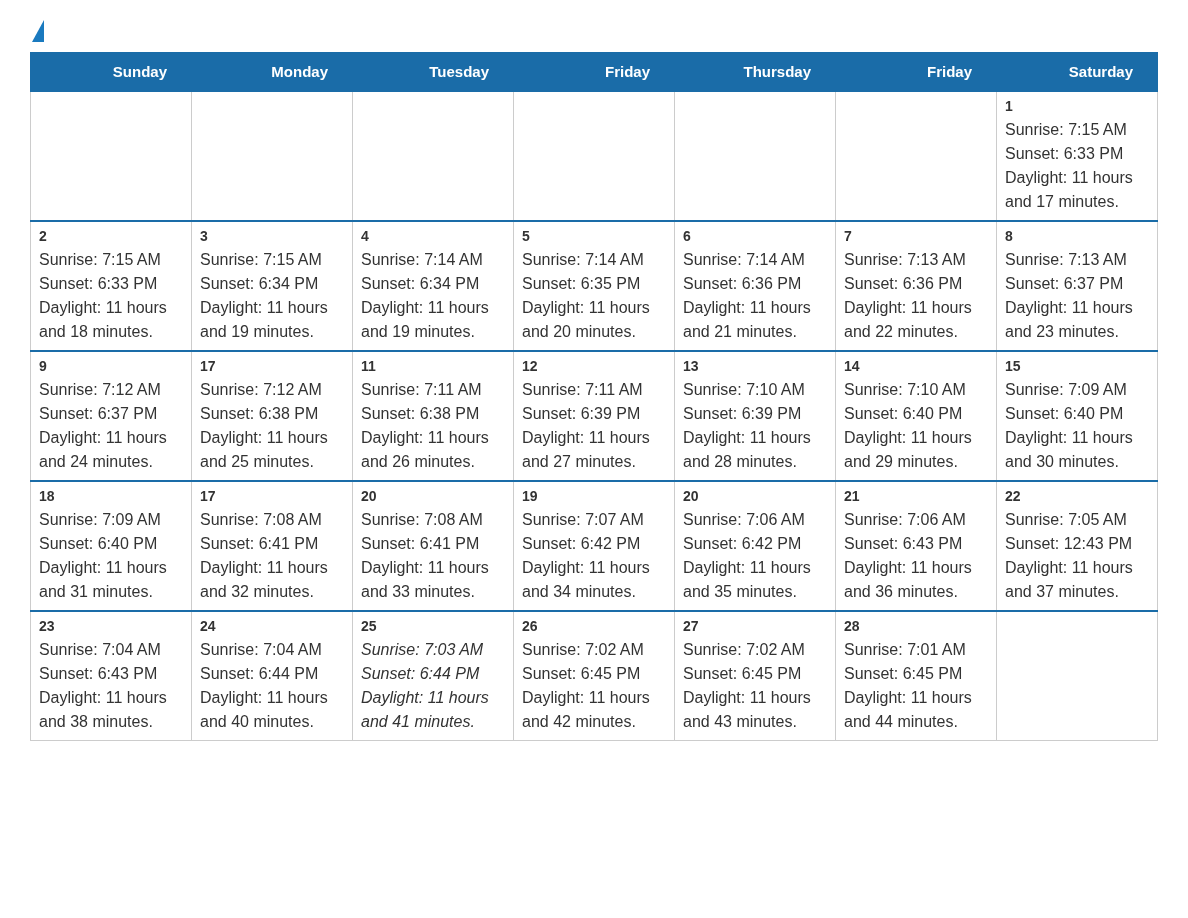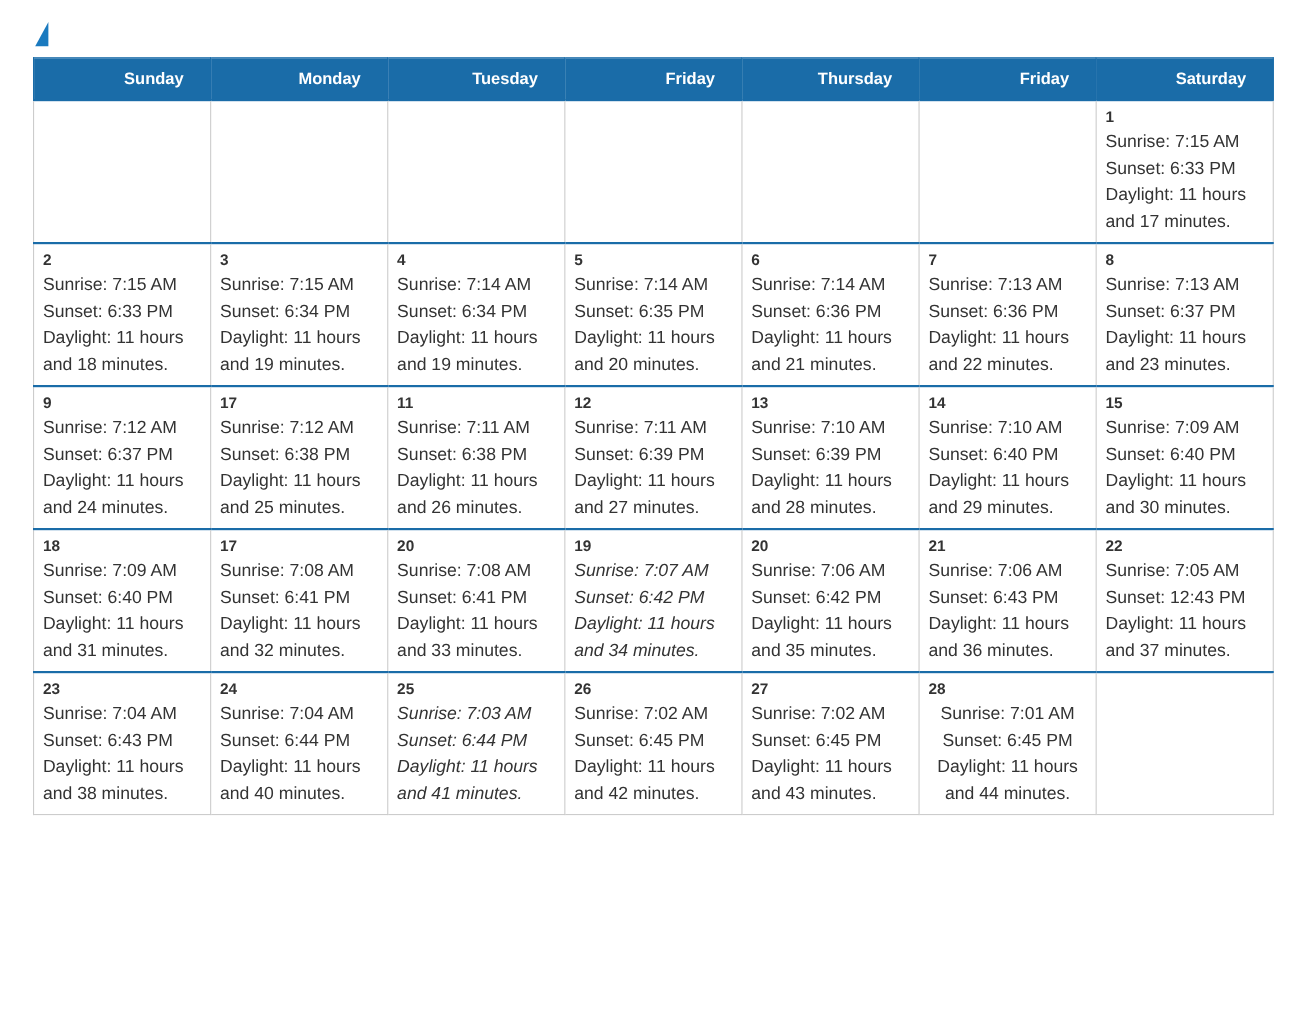--- a/index.html
+++ b/index.html
@@ -249,21 +249,21 @@
 Daylight: 11 hours and 32 minutes.</div>
         </td>
         <td>
           <span class="day-number">20</span>
           <div class="day-info" style="white-space: pre-line;">Sunrise: 7:08 AM
 Sunset: 6:41 PM
 Daylight: 11 hours and 33 minutes.</div>
         </td>
         <td>
           <span class="day-number">19</span>
-          <div class="day-info" style="white-space: pre-line; font-style: italic;">Sunrise: 7:07 AM
+          <div class="day-info" style="white-space: pre-line;">Sunrise: 7:07 AM
 Sunset: 6:42 PM
 Daylight: 11 hours and 34 minutes.</div>
         </td>
         <td>
           <span class="day-number">20</span>
           <div class="day-info" style="white-space: pre-line;">Sunrise: 7:06 AM
 Sunset: 6:42 PM
 Daylight: 11 hours and 35 minutes.</div>
         </td>
         <td>
@@ -305,20 +305,20 @@
 Daylight: 11 hours and 42 minutes.</div>
         </td>
         <td>
           <span class="day-number">27</span>
           <div class="day-info" style="white-space: pre-line;">Sunrise: 7:02 AM
 Sunset: 6:45 PM
 Daylight: 11 hours and 43 minutes.</div>
         </td>
         <td>
           <span class="day-number">28</span>
-          <div class="day-info" style="white-space: pre-line; text-align: center;">Sunrise: 7:01 AM
+          <div class="day-info" style="white-space: pre-line;">Sunrise: 7:01 AM
 Sunset: 6:45 PM
 Daylight: 11 hours and 44 minutes.</div>
         </td>
         <td class="empty-cell"></td>
       </tr>
     </tbody>
 </table>
 
 </body></html>

